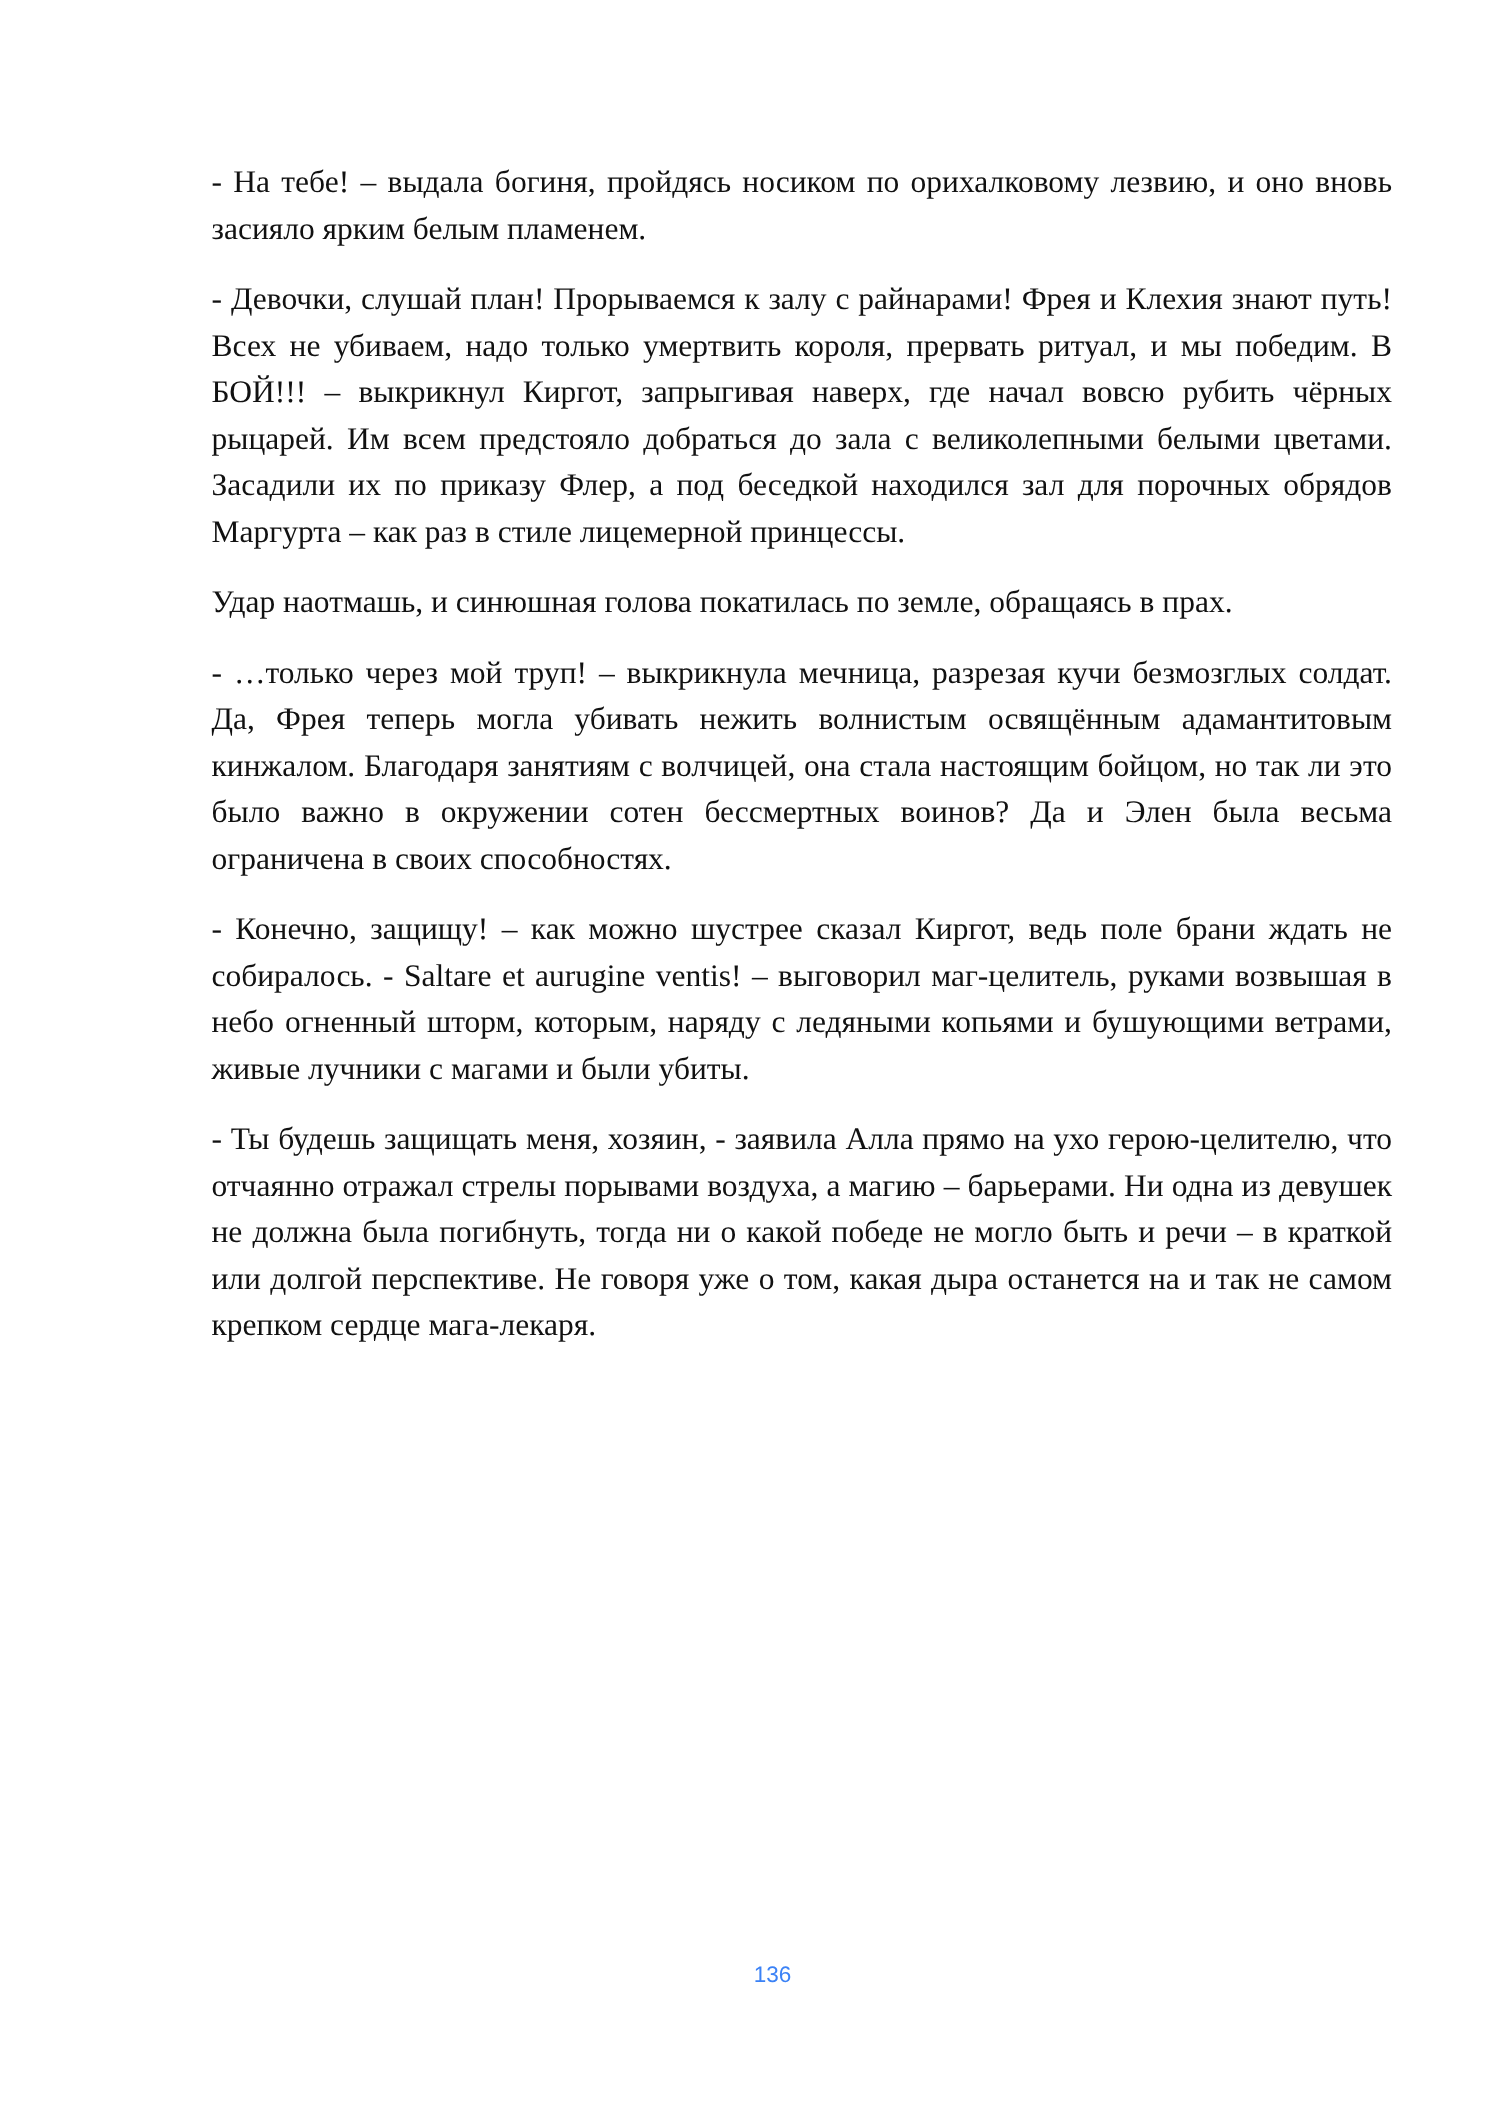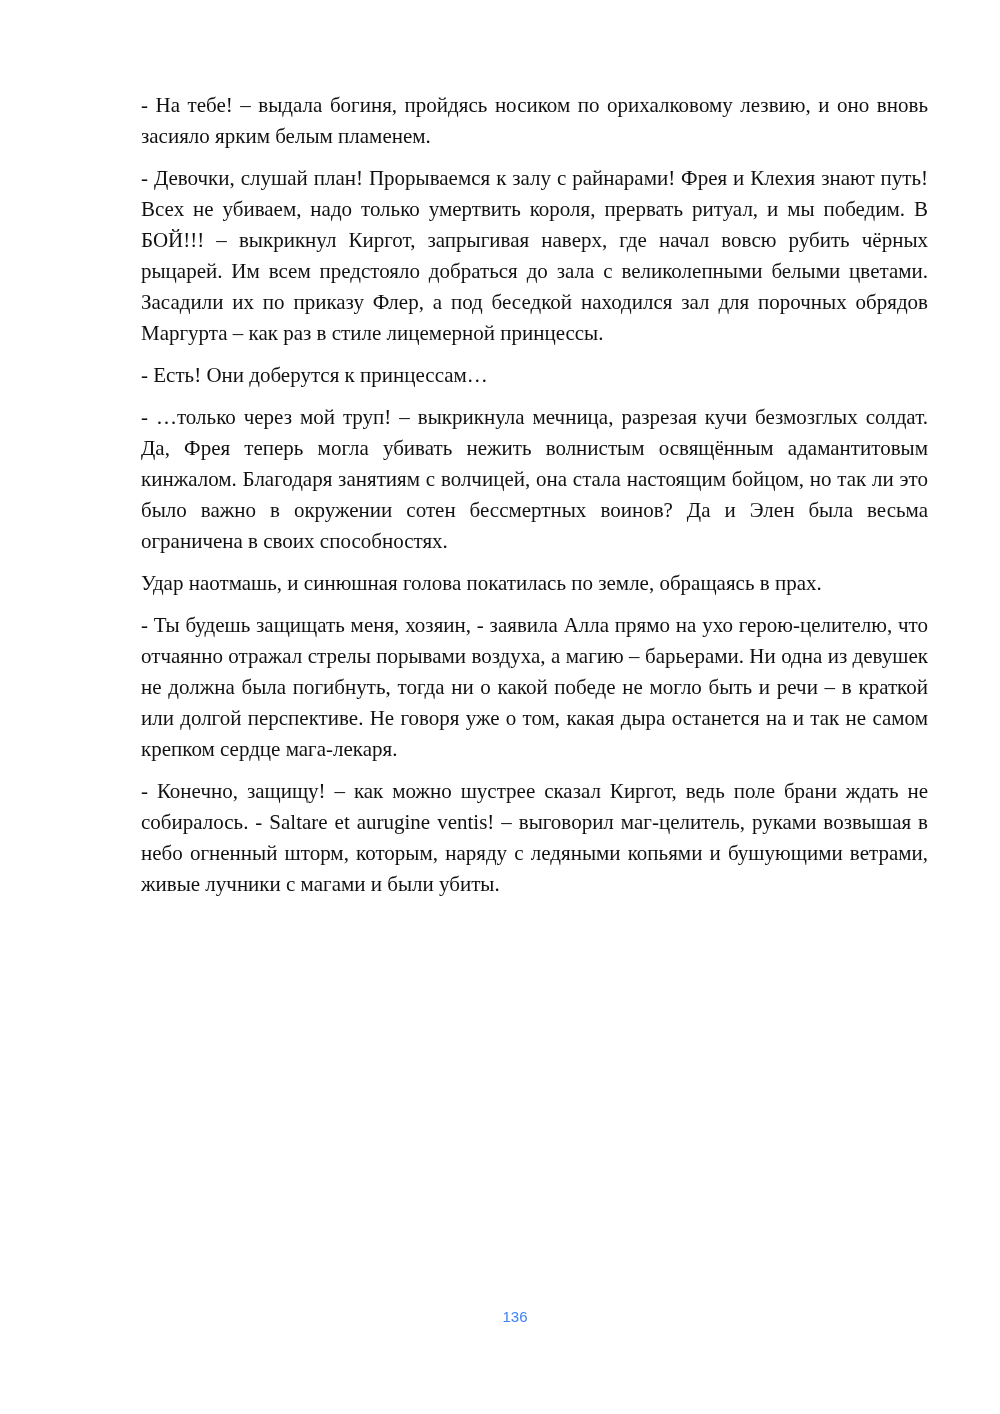--- a/index.html
+++ b/index.html
@@ -18,21 +18,21 @@
       position: absolute;
       left: 141px;
       top: 90px;
       width: 787px;
     }
     .para {
       font-family: "Liberation Serif", serif;
       font-size: 21px;
       line-height: 31px;
       text-align: justify;
-      margin: 0 0 11px 0;
+      margin: 16px 0 11px 0;
       letter-spacing: 0px;
       word-spacing: 0px;
     }
     .para.indent {
       text-indent: 62px;
     }
     .page-number {
       position: absolute;
       left: 0;
       width: 1000px;
@@ -43,20 +43,19 @@
       color: #3b82f6;
       margin-left: 15px;
     }
   </style>
 </head>
 <body>
 
 <div class="page">
   <p class="para">- На тебе! – выдала богиня, пройдясь носиком по орихалковому лезвию, и оно вновь засияло ярким белым пламенем.</p>
   <p class="para">- Девочки, слушай план! Прорываемся к залу с райнарами! Фрея и Клехия знают путь! Всех не убиваем, надо только умертвить короля, прервать ритуал, и мы победим. В БОЙ!!! – выкрикнул Киргот, запрыгивая наверх, где начал вовсю рубить чёрных рыцарей. Им всем предстояло добраться до зала с великолепными белыми цветами. Засадили их по приказу Флер, а под беседкой находился зал для порочных обрядов Маргурта – как раз в стиле лицемерной принцессы.</p>
-  <p class="para">- Есть! Они доберутся к принцессам…</p>
+  <p class="para">Удар наотмашь, и синюшная голова покатилась по земле, обращаясь в прах.</p>
   <p class="para">- …только через мой труп! – выкрикнула мечница, разрезая кучи безмозглых солдат. Да, Фрея теперь могла убивать нежить волнистым освящённым адамантитовым кинжалом. Благодаря занятиям с волчицей, она стала настоящим бойцом, но так ли это было важно в окружении сотен бессмертных воинов? Да и Элен была весьма ограничена в своих способностях.</p>
-  <p class="para">Удар наотмашь, и синюшная голова покатилась по земле, обращаясь в прах.</p>
+  <p class="para">- Конечно, защищу! – как можно шустрее сказал Киргот, ведь поле брани ждать не собиралось. - Saltare et aurugine ventis! – выговорил маг-целитель, руками возвышая в небо огненный шторм, которым, наряду с ледяными копьями и бушующими ветрами, живые лучники с магами и были убиты.</p>
   <p class="para">- Ты будешь защищать меня, хозяин, - заявила Алла прямо на ухо герою-целителю, что отчаянно отражал стрелы порывами воздуха, а магию – барьерами. Ни одна из девушек не должна была погибнуть, тогда ни о какой победе не могло быть и речи – в краткой или долгой перспективе. Не говоря уже о том, какая дыра останется на и так не самом крепком сердце мага-лекаря.</p>
-  <p class="para">- Конечно, защищу! – как можно шустрее сказал Киргот, ведь поле брани ждать не собиралось. - Saltare et aurugine ventis! – выговорил маг-целитель, руками возвышая в небо огненный шторм, которым, наряду с ледяными копьями и бушующими ветрами, живые лучники с магами и были убиты.</p>
 </div>
 
 <div class="page-number">136</div>
 
 </body></html>

